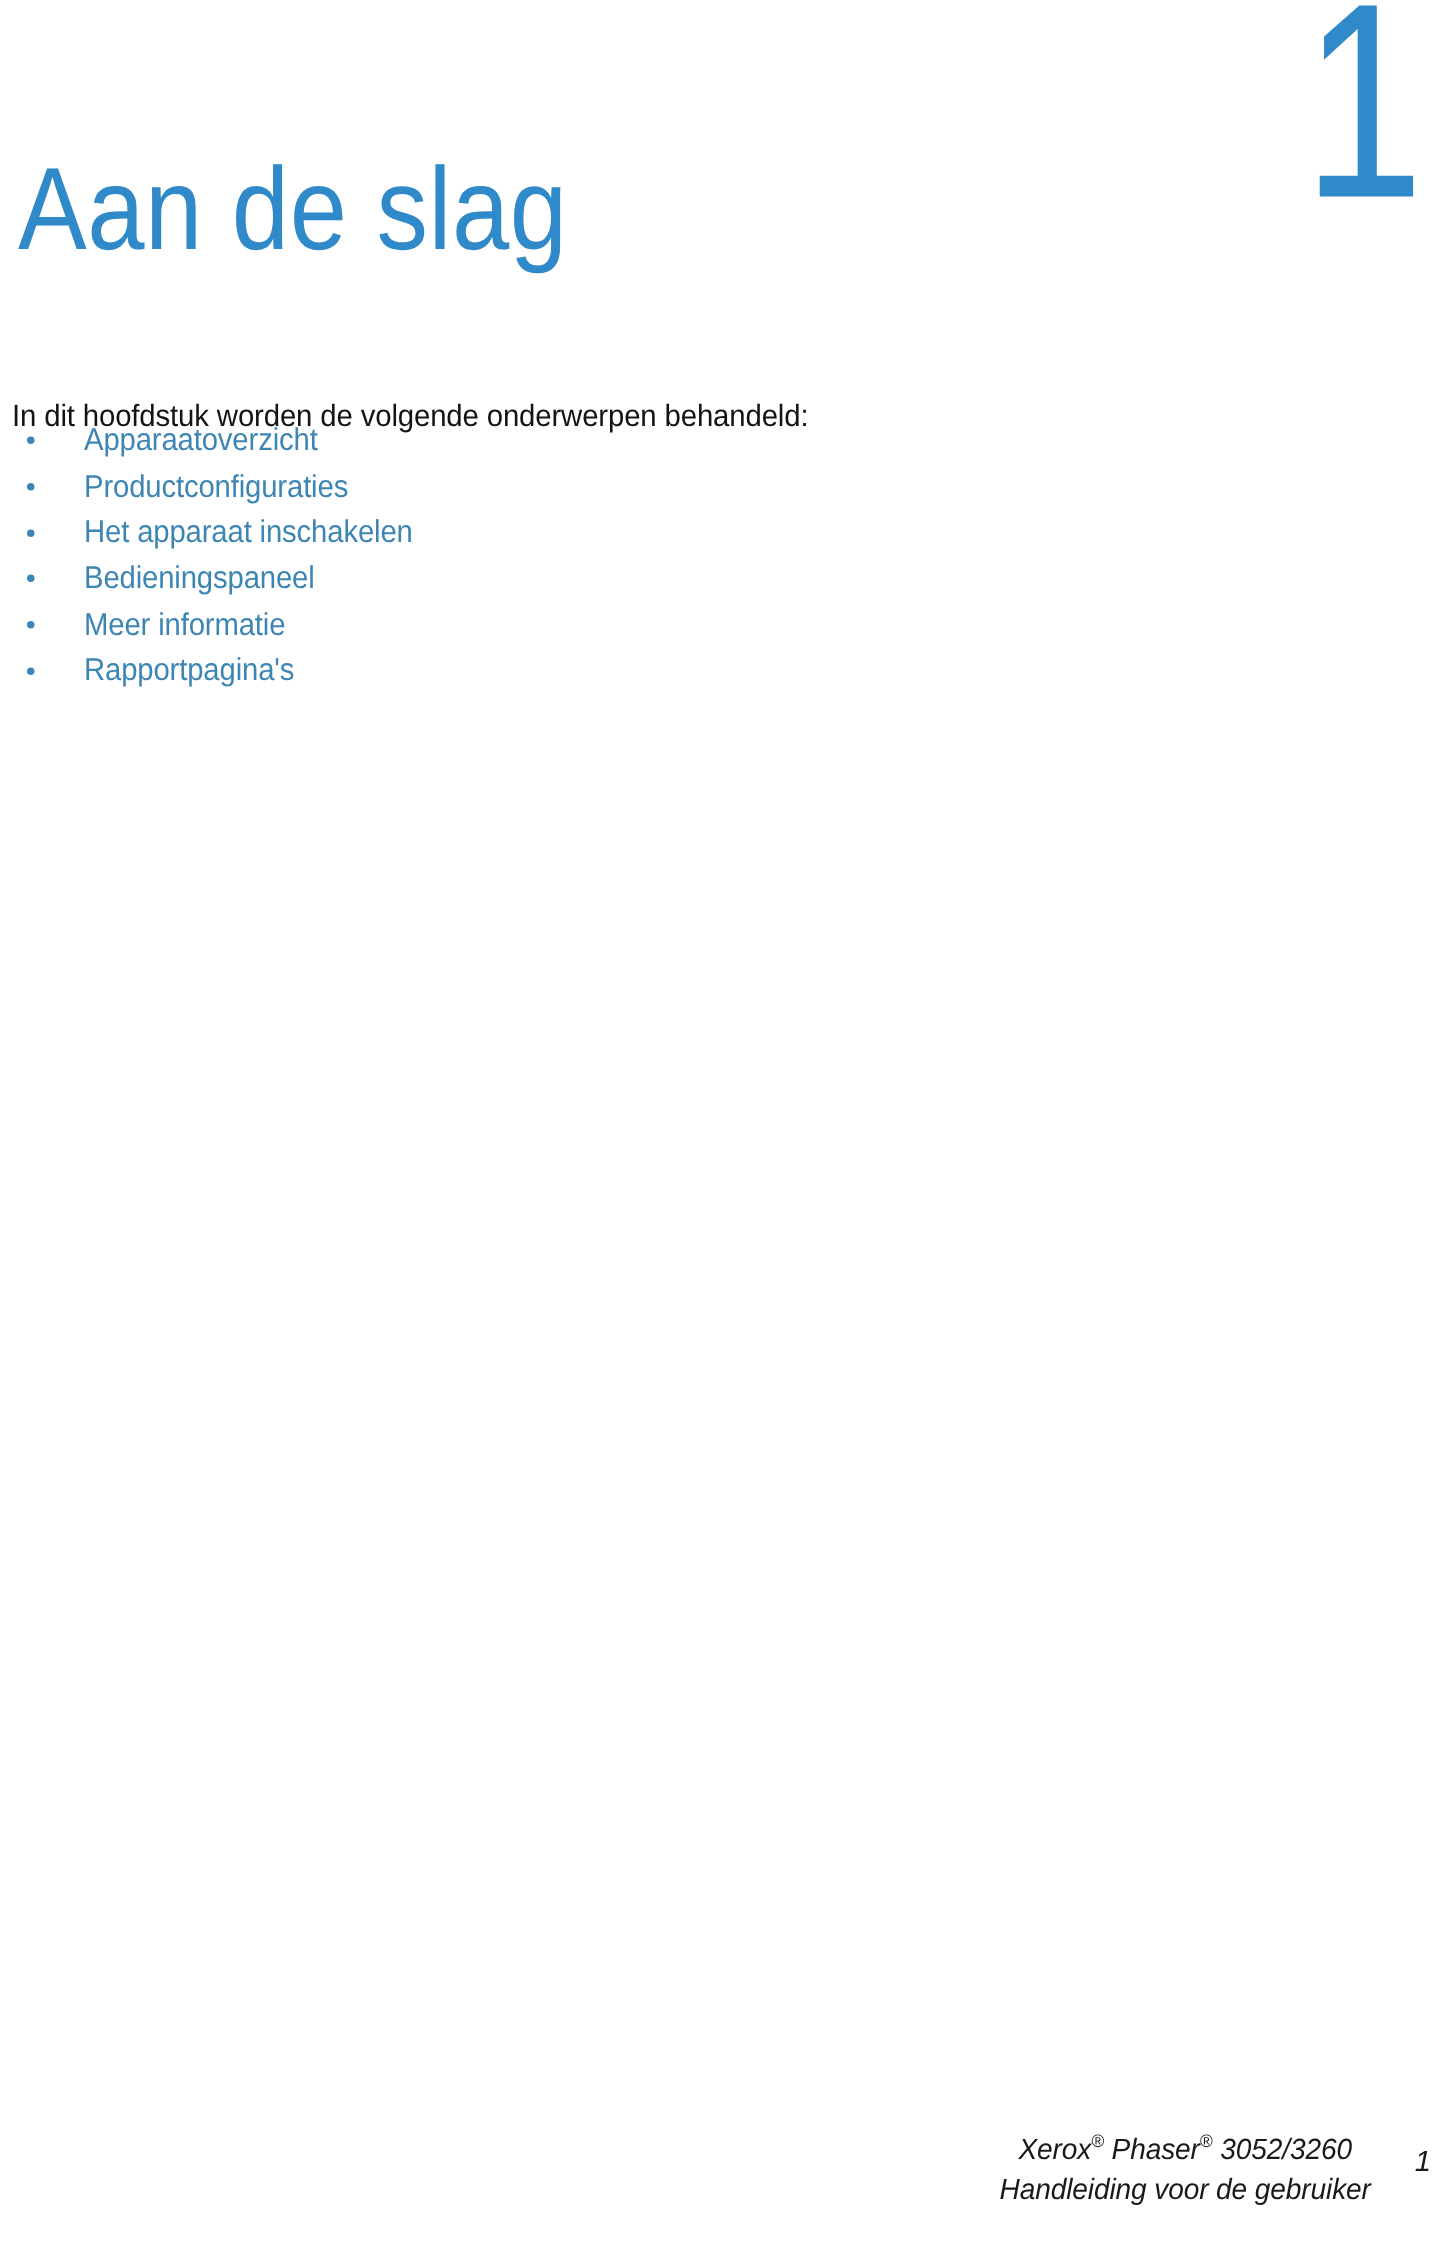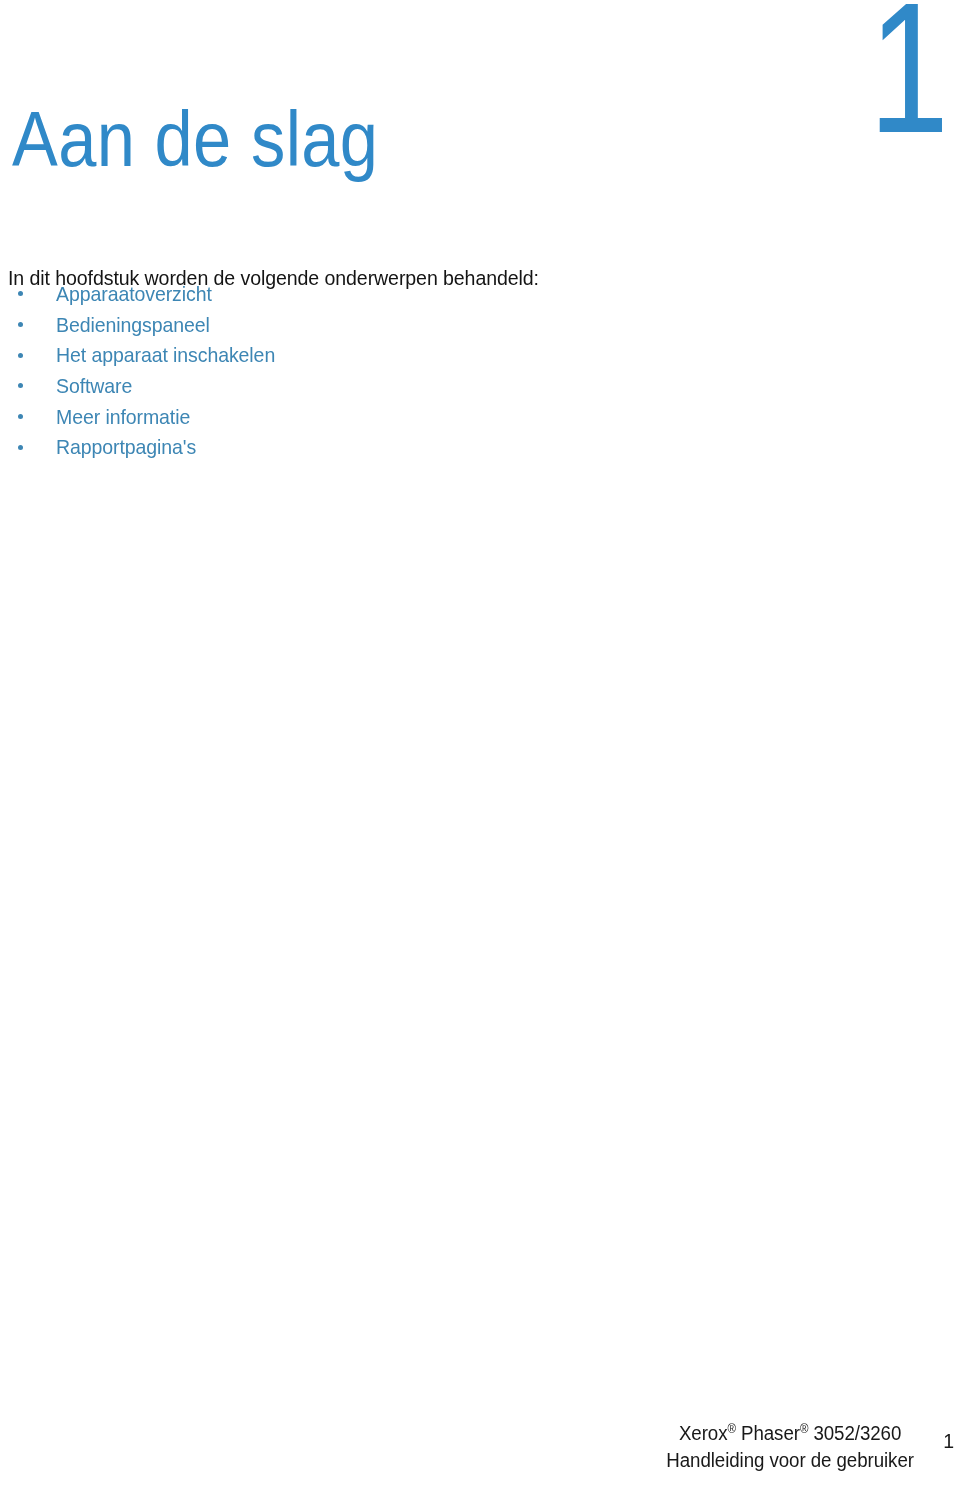--- a/index.html
+++ b/index.html
@@ -102,20 +102,21 @@
     white-space: nowrap;
   }
 
   
   .page-footer {
     position: absolute;
     left: 16px;
     right: 0;
     bottom: 12px;
     height: 66px;
+    font-style: italic;
   }
   .footer-text {
     position: absolute;
     right: 46px;
     bottom: 10px;
     text-align: center;
     font-family: "Liberation Sans", sans-serif;
     font-size: 19.5px;
     line-height: 1.42;
     color: #191919;
@@ -153,29 +154,29 @@
 
   <p class="intro-text">In dit hoofdstuk worden de volgende onderwerpen behandeld:</p>
 
   <ul class="topic-list">
     <li class="topic-item">
       <span class="topic-bullet"></span>
       <span class="topic-label">Apparaatoverzicht</span>
     </li>
     <li class="topic-item">
       <span class="topic-bullet"></span>
-      <span class="topic-label">Bedieningspaneel</span>
+      <span class="topic-label">Productconfiguraties</span>
     </li>
     <li class="topic-item">
       <span class="topic-bullet"></span>
       <span class="topic-label">Het apparaat inschakelen</span>
     </li>
     <li class="topic-item">
       <span class="topic-bullet"></span>
-      <span class="topic-label">Software</span>
+      <span class="topic-label">Bedieningspaneel</span>
     </li>
     <li class="topic-item">
       <span class="topic-bullet"></span>
       <span class="topic-label">Meer informatie</span>
     </li>
     <li class="topic-item">
       <span class="topic-bullet"></span>
       <span class="topic-label">Rapportpagina's</span>
     </li>
   </ul>

